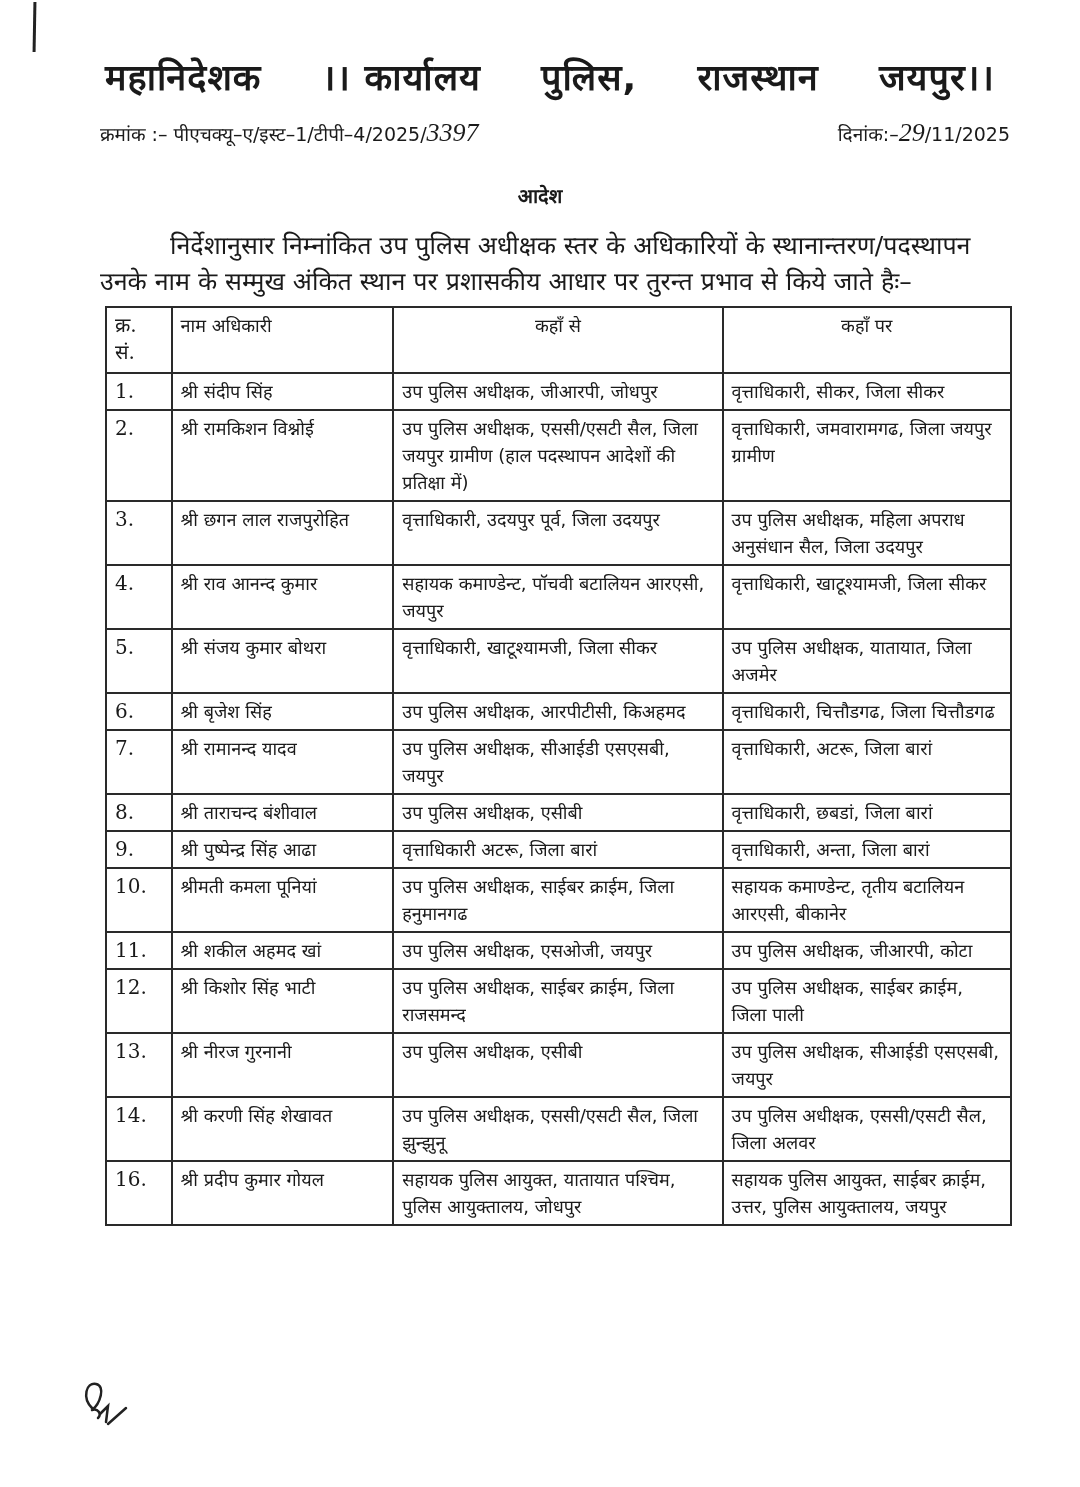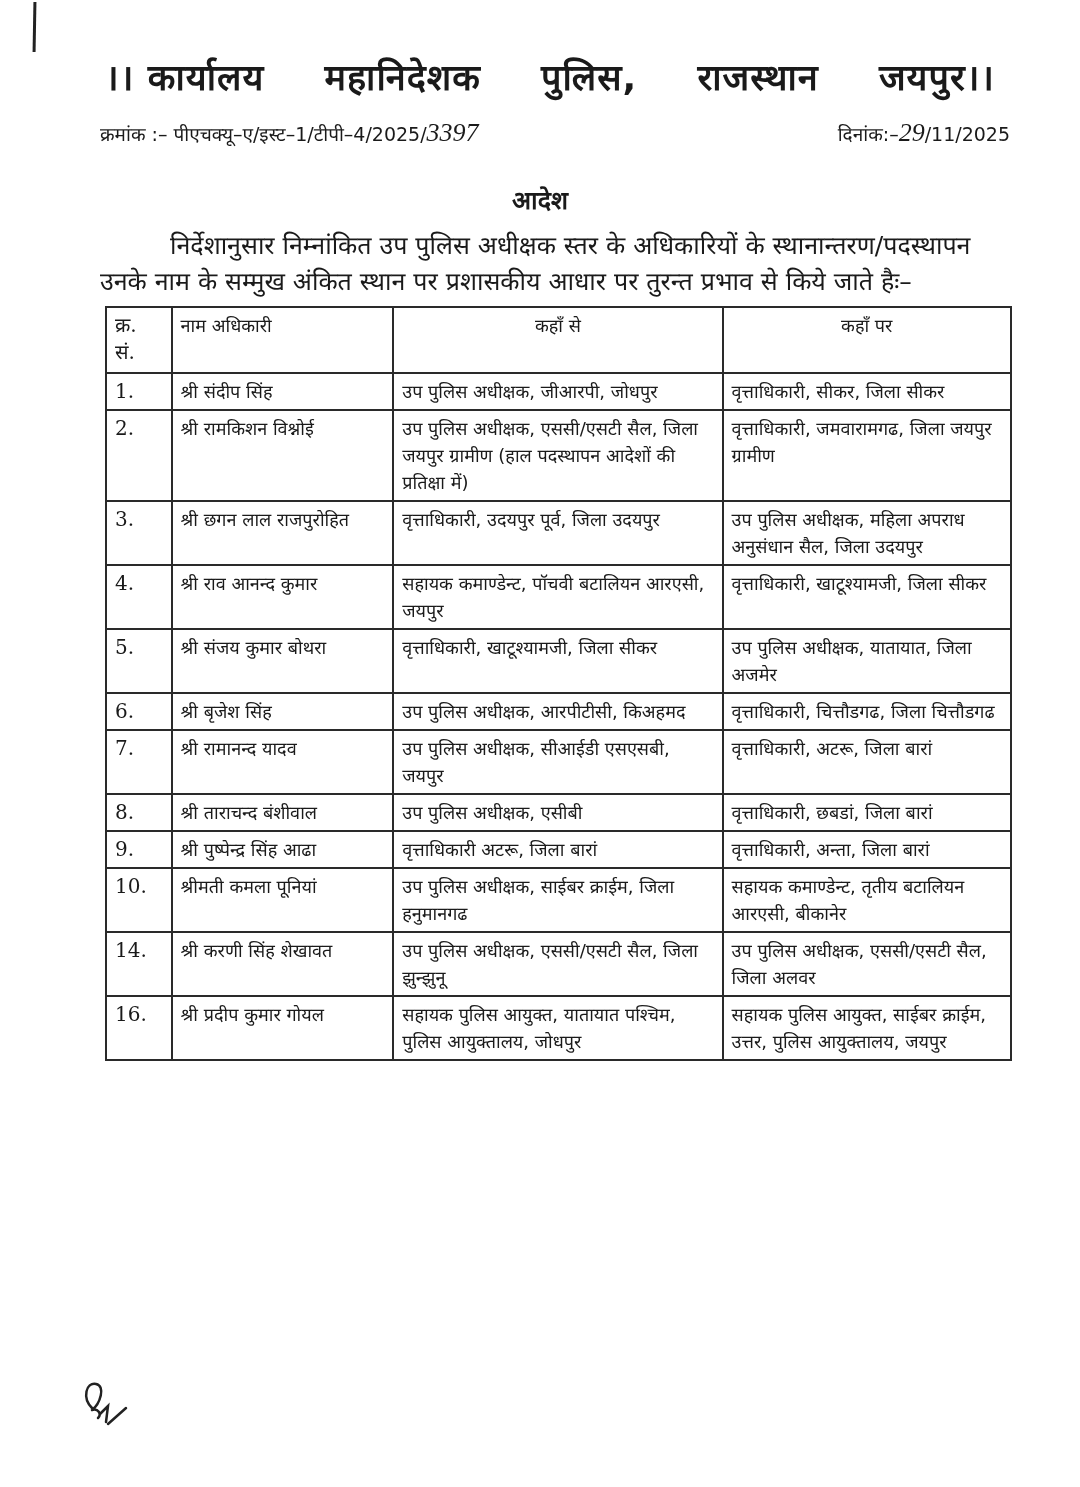--- a/index.html
+++ b/index.html
@@ -17,21 +17,21 @@
     display: flex; justify-content: space-between;
   }
   .header-title span { display: inline-block; }
   .ref-line {
     position: absolute; left: 100px; top: 118px; width: 910px;
     font-size: 19px; display: flex; justify-content: space-between; align-items: baseline;
   }
   .hand { font-family: Liberation Serif, serif; font-style: italic; font-size: 26px; }
   .order-heading {
     position: absolute; left: 0; right: 0; top: 182px; text-align: center;
-    font-size: 25px; font-weight: bold;
+    font-size: 20px; font-weight: bold;
   }
   .intro {
     position: absolute; left: 100px; top: 228px; width: 910px;
     font-size: 25px; line-height: 36px; text-indent: 70px;
   }
   table.transfers {
     position: absolute; left: 105px; top: 306px; width: 907px;
     border-collapse: collapse; font-size: 18px;
   }
   table.transfers th, table.transfers td {
@@ -46,22 +46,22 @@
   .signature {
     position: absolute; left: 78px; top: 1378px; width: 60px; height: 60px;
   }
 </style>
 </head>
 <body>
 
 <div class="scan-mark"></div>
 
 <div class="header-title">
+  <span>महानिदेशक</span>
   <span>।। कार्यालय</span>
-  <span>महानिदेशक</span>
   <span>पुलिस,</span>
   <span>राजस्थान</span>
   <span>जयपुर।।</span>
 </div>
 
 <div class="ref-line">
   <div>
     <span>क्रमांक :–</span>
     <span>पीएचक्यू–ए/इस्ट–1/टीपी–4/2025/</span><span class="hand">3397</span>
   </div>
@@ -138,20 +138,38 @@
         <td class="col-from">वृत्ताधिकारी अटरू, जिला बारां</td>
         <td class="col-to">वृत्ताधिकारी, अन्ता, जिला बारां</td>
       </tr>
       <tr>
         <td class="col-sn">10.</td>
         <td class="col-name">श्रीमती कमला पूनियां</td>
         <td class="col-from">उप पुलिस अधीक्षक, साईबर क्राईम, जिला हनुमानगढ</td>
         <td class="col-to">सहायक कमाण्डेन्ट, तृतीय बटालियन आरएसी, बीकानेर</td>
       </tr>
       <tr>
+        <td class="col-sn">11.</td>
+        <td class="col-name">श्री शकील अहमद खां</td>
+        <td class="col-from">उप पुलिस अधीक्षक, एसओजी, जयपुर</td>
+        <td class="col-to">उप पुलिस अधीक्षक, जीआरपी, कोटा</td>
+      </tr>
+      <tr>
+        <td class="col-sn">12.</td>
+        <td class="col-name">श्री किशोर सिंह भाटी</td>
+        <td class="col-from">उप पुलिस अधीक्षक, साईबर क्राईम, जिला राजसमन्द</td>
+        <td class="col-to">उप पुलिस अधीक्षक, साईबर क्राईम, जिला पाली</td>
+      </tr>
+      <tr>
+        <td class="col-sn">13.</td>
+        <td class="col-name">श्री नीरज गुरनानी</td>
+        <td class="col-from">उप पुलिस अधीक्षक, एसीबी</td>
+        <td class="col-to">उप पुलिस अधीक्षक, सीआईडी एसएसबी, जयपुर</td>
+      </tr>
+      <tr>
         <td class="col-sn">14.</td>
         <td class="col-name">श्री करणी सिंह शेखावत</td>
         <td class="col-from">उप पुलिस अधीक्षक, एससी/एसटी सैल, जिला झुन्झुनू</td>
         <td class="col-to">उप पुलिस अधीक्षक, एससी/एसटी सैल, जिला अलवर</td>
       </tr>
       <tr>
         <td class="col-sn">16.</td>
         <td class="col-name">श्री प्रदीप कुमार गोयल</td>
         <td class="col-from">सहायक पुलिस आयुक्त, यातायात पश्चिम, पुलिस आयुक्तालय, जोधपुर</td>
         <td class="col-to">सहायक पुलिस आयुक्त, साईबर क्राईम, उत्तर, पुलिस आयुक्तालय, जयपुर</td>

